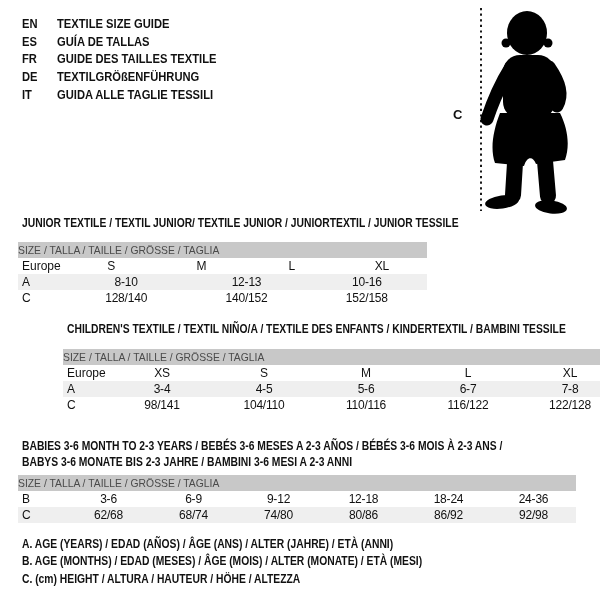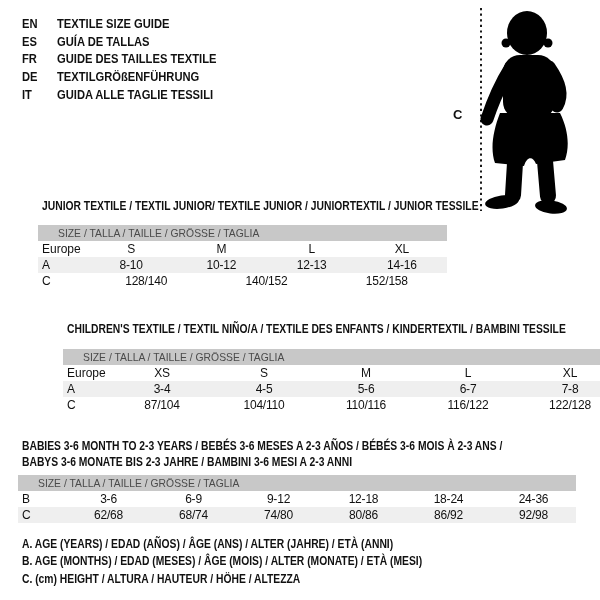--- a/index.html
+++ b/index.html
@@ -19,28 +19,28 @@
   .lang-row{height:17.7px;line-height:17.7px;white-space:nowrap;}
   .lang-code{display:inline-block;width:35px;vertical-align:top;}
   .lang-title{vertical-align:top;}
 
   
   .baby-svg{position:absolute;left:470px;top:5px;}
   .figure-c-label{position:absolute;left:453px;top:107px;font-weight:bold;font-size:13px;}
 
   
   .tbl{position:absolute;left:18px;}
-  #table-0{top:198px;width:409px;margin-left:20px;}
+  #table-0{top:215px;width:409px;}
   #table-1{top:321px;width:558px;margin-left:45px;}
   #table-2{top:438px;width:558px;}
   .tbl-titles{padding-left:4px;}
   .tbl-title{font-weight:bold;font-size:12px;line-height:16px;white-space:nowrap;
              transform:scaleX(0.86);transform-origin:0 50%;}
   .tbl-bar{height:16px;line-height:16px;background:var(--size-bar-bg,#c8c8c8);
-           color:var(--size-bar-text,#4a4a4a);font-size:11.5px;padding-left:20px;
+           color:var(--size-bar-text,#4a4a4a);font-size:11.5px;padding-left:0;
            box-sizing:border-box;}
   .tbl-bar .cond{transform:scaleX(0.9);}
   #table-0 .tbl-bar{margin-top:11px;}
   #table-1 .tbl-bar{margin-top:12px;}
   #table-2 .tbl-bar{margin-top:5px;}
   .trow{display:flex;height:16px;line-height:16px;font-size:12px;align-items:flex-end;}
   .tbl-rows .trow:nth-child(even){background:var(--stripe-row-bg,#efefef);}
   .tlabel{width:48px;padding-left:4px;box-sizing:border-box;}
   .tcell{flex:1;text-align:center;letter-spacing:-0.2px;}
 
@@ -92,23 +92,22 @@
         <div class="trow">
           <div class="tlabel">Europe</div>
           <div class="tcell">S</div>
           <div class="tcell">M</div>
           <div class="tcell">L</div>
           <div class="tcell">XL</div>
         </div>
         <div class="trow">
           <div class="tlabel">A</div>
           <div class="tcell">8-10</div>
-          <div class="tcell">10-12</div>
           <div class="tcell">12-13</div>
-          <div class="tcell">14-16</div>
+          <div class="tcell">10-16</div>
         </div>
         <div class="trow">
           <div class="tlabel">C</div>
           <div class="tcell">128/140</div>
           <div class="tcell">140/152</div>
           <div class="tcell">152/158</div>
         </div>
       </div>
   </section>
 
@@ -131,21 +130,21 @@
         <div class="trow">
           <div class="tlabel">A</div>
           <div class="tcell">3-4</div>
           <div class="tcell">4-5</div>
           <div class="tcell">5-6</div>
           <div class="tcell">6-7</div>
           <div class="tcell">7-8</div>
         </div>
         <div class="trow">
           <div class="tlabel">C</div>
-          <div class="tcell">87/104</div>
+          <div class="tcell">98/141</div>
           <div class="tcell">104/110</div>
           <div class="tcell">110/116</div>
           <div class="tcell">116/122</div>
           <div class="tcell">122/128</div>
         </div>
       </div>
   </section>
 
   <section class="tbl" id="table-2">
     <div class="tbl-titles">

